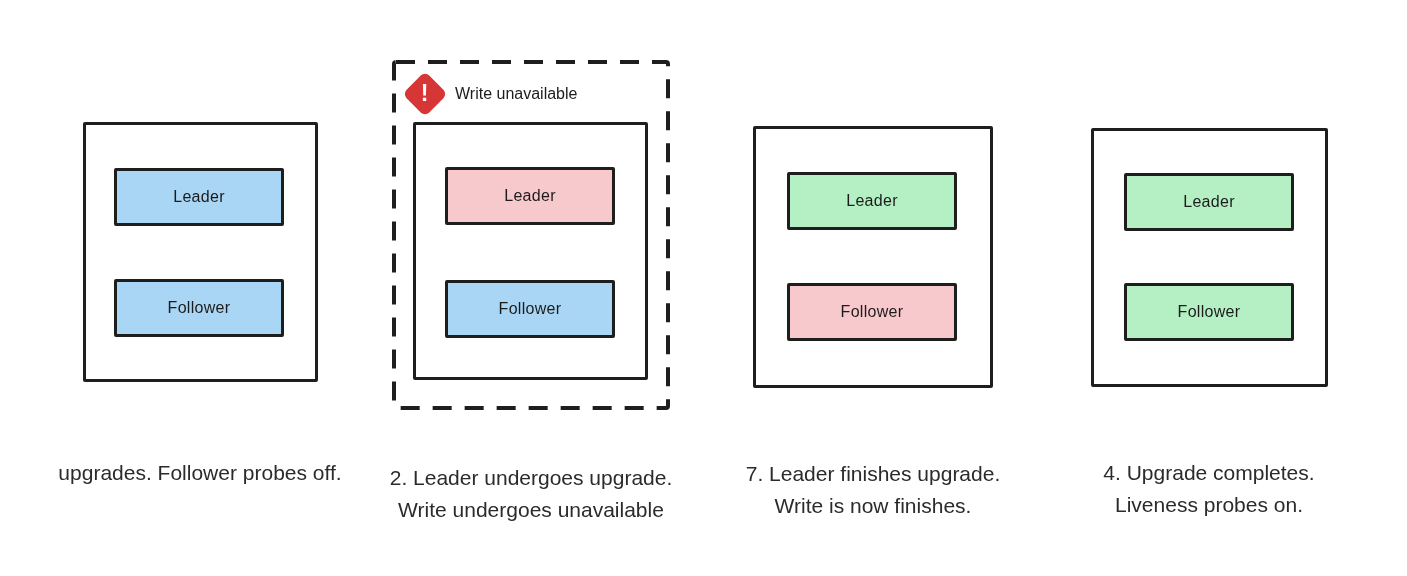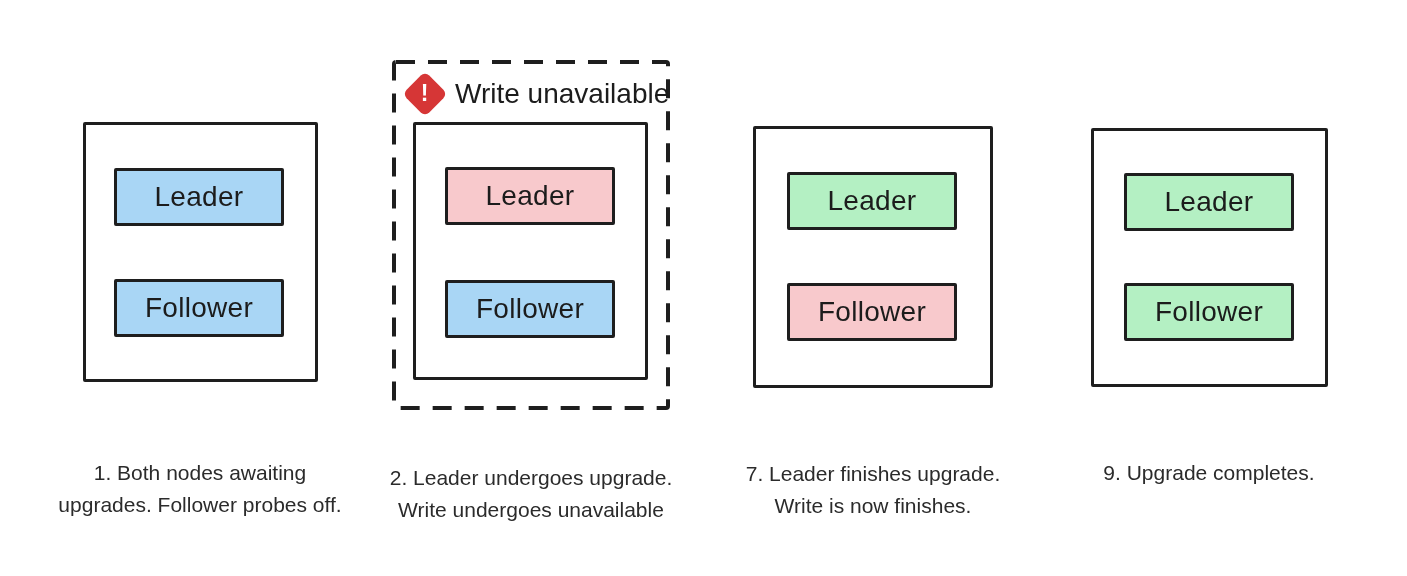--- a/index.html
+++ b/index.html
@@ -21,21 +21,21 @@
   }
   .node {
     position: absolute;
     width: 170px;
     height: 58px;
     border: 3px solid var(--border, #1e1e1e);
     border-radius: 2px;
     display: flex;
     align-items: center;
     justify-content: center;
-    font-size: 28px;
+    font-size: 16px;
     letter-spacing: 0.3px;
     color: #1c1c1c;
   }
   .dashed-rect { position: absolute; overflow: visible; }
   .dashed-rect rect {
     fill: none;
     stroke: var(--border, #1e1e1e);
     stroke-width: 4;
     stroke-dasharray: 19 13;
     stroke-linecap: butt;
@@ -55,21 +55,21 @@
   .warn-excl {
     transform: rotate(-45deg);
     color: #ffffff;
     font-weight: 800;
     font-size: 23px;
     line-height: 1;
     padding-bottom: 2px;
   }
   .warning-label {
     margin-left: 14px;
-    font-size: 28px;
+    font-size: 16px;
     color: #1c1c1c;
   }
   .caption {
     position: absolute;
     width: 340px;
     text-align: center;
     font-size: 21px;
     line-height: 32px;
     color: #2b2b2b;
     white-space: nowrap;
@@ -82,21 +82,20 @@
 
   <div class="cluster" style="left:83px; top:122px; width:235px; height:260px;">
     <div class="node" style="left: 28px; top: 43px; background: rgb(169, 214, 245);">
       <span>Leader</span>
     </div>
     <div class="node" style="left: 28px; top: 154px; background: rgb(169, 214, 245);">
       <span>Follower</span>
     </div>
   </div>
   <div class="caption" style="left:30px; top:457px;">
-    <div>1. Both nodes awaiting</div>
     <div>upgrades. Follower probes off.</div>
   </div>
 
   <svg class="dashed-rect" style="left:392px; top:60px;" width="278" height="350" viewBox="0 0 278 350">
     <rect x="2" y="2" width="274" height="346" rx="2"></rect>
   </svg>
 
   <div class="warning-row" style="left:409px; top:78px;">
     <span class="warn-diamond">
       <span class="warn-excl">!</span>
@@ -132,16 +131,17 @@
 
   <div class="cluster" style="left:1091px; top:128px; width:237px; height:259px;">
     <div class="node" style="left: 30px; top: 42px; background: rgb(180, 240, 195);">
       <span>Leader</span>
     </div>
     <div class="node" style="left: 30px; top: 152px; background: rgb(180, 240, 195);">
       <span>Follower</span>
     </div>
   </div>
   <div class="caption" style="left:1039px; top:457px;">
-    <div>9. Upgrade completes.</div>
+    <div>4. Upgrade completes.</div>
+    <div>Liveness probes on.</div>
   </div>
 
 </div>
 
 </body></html>

